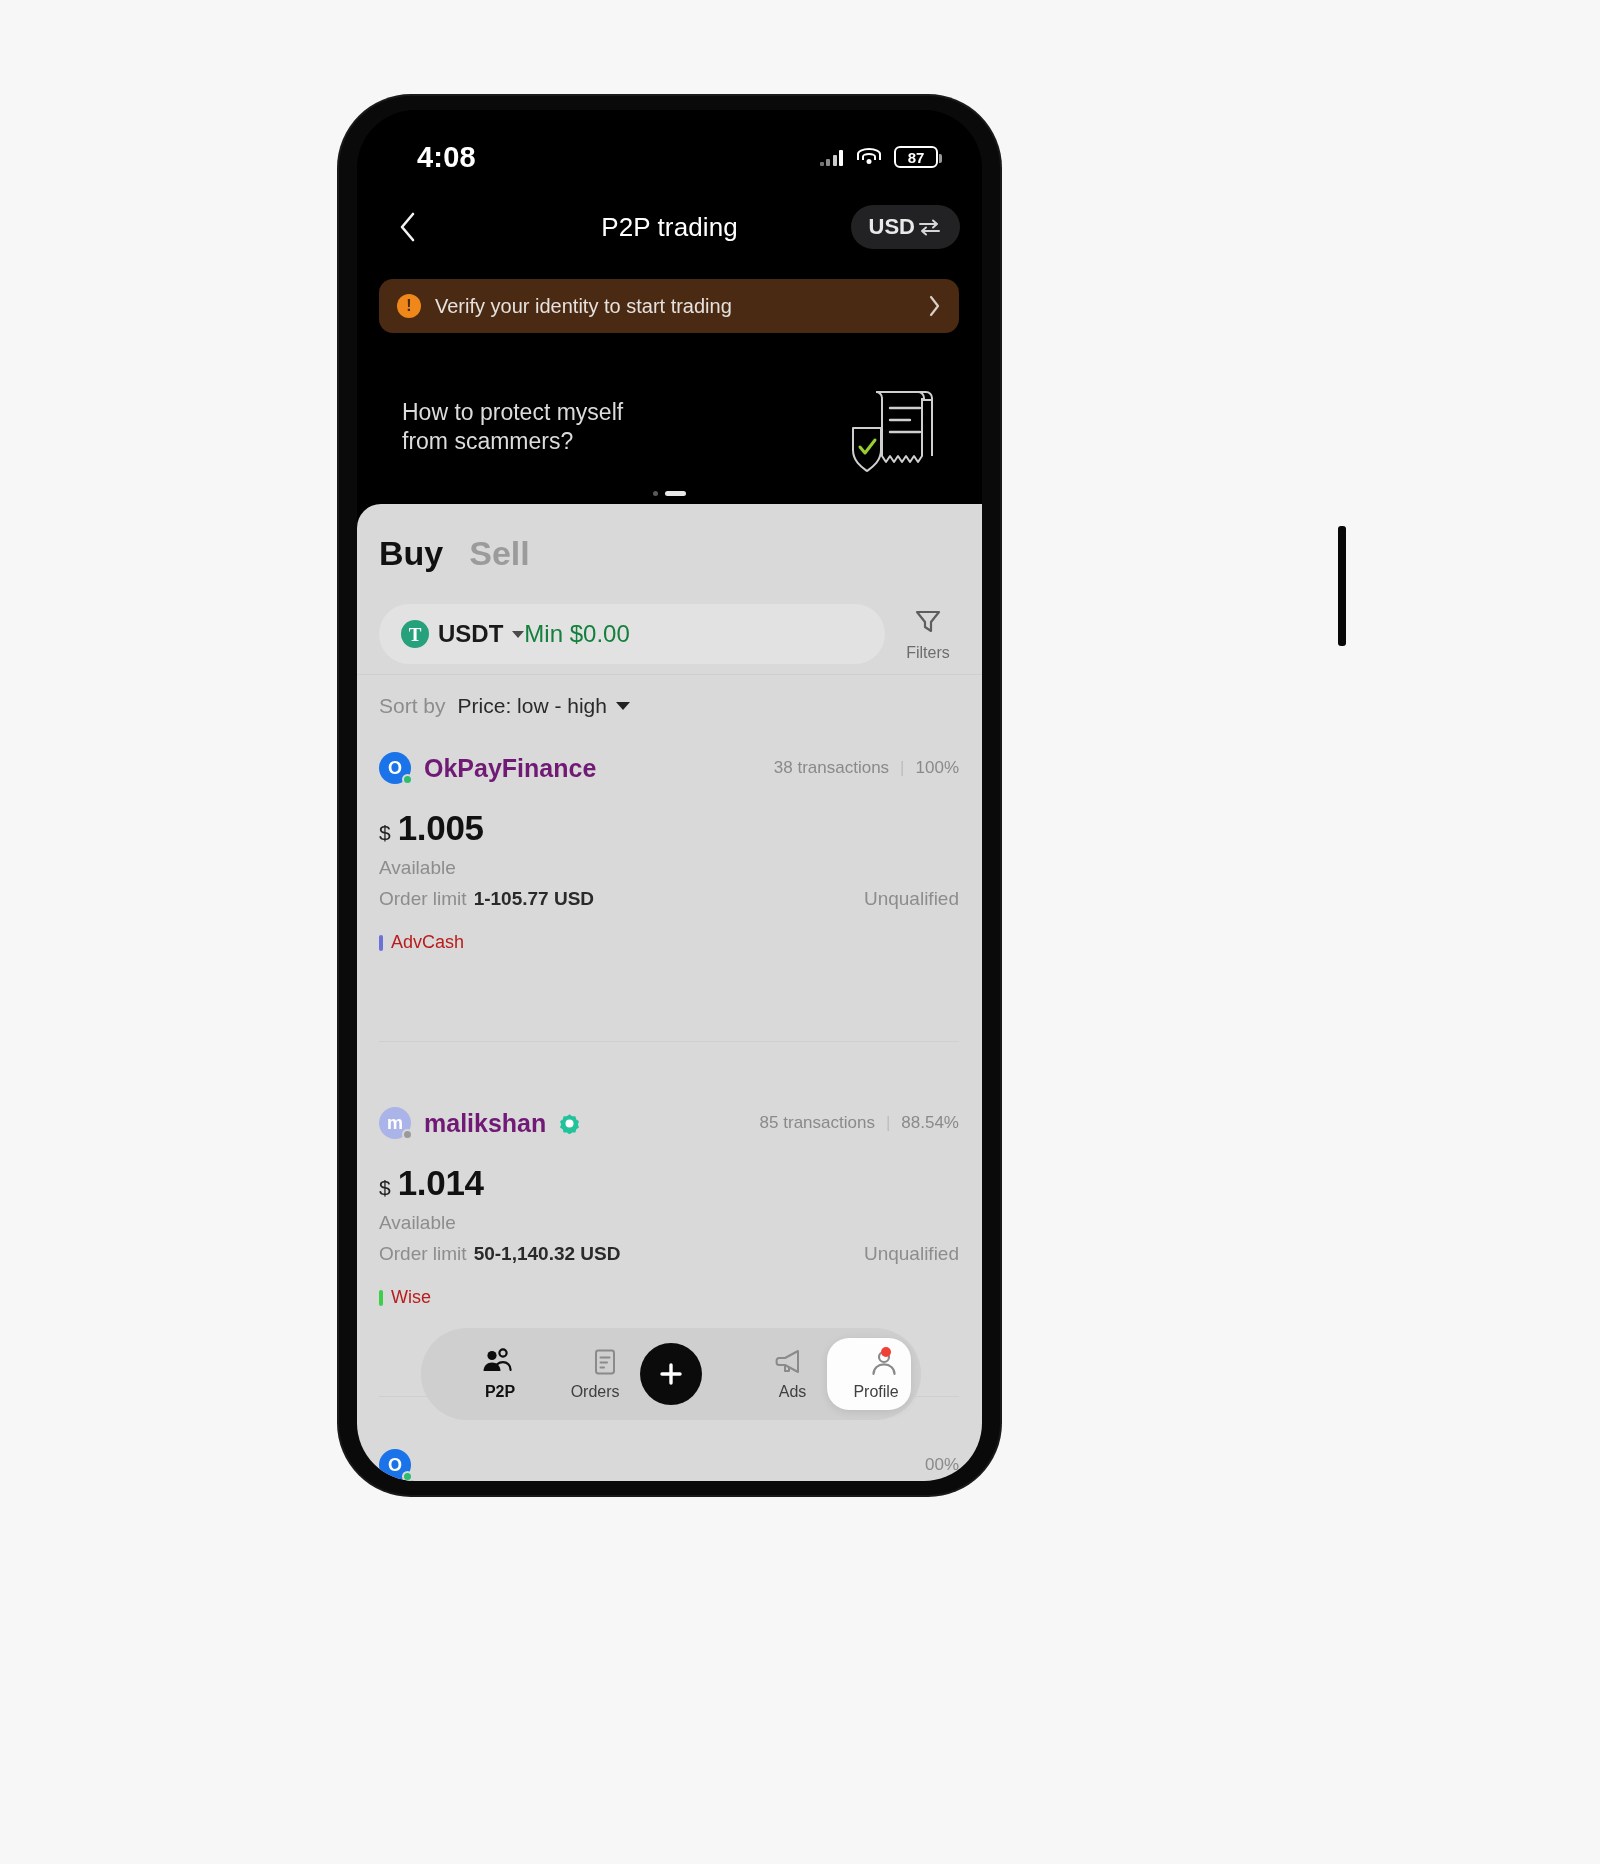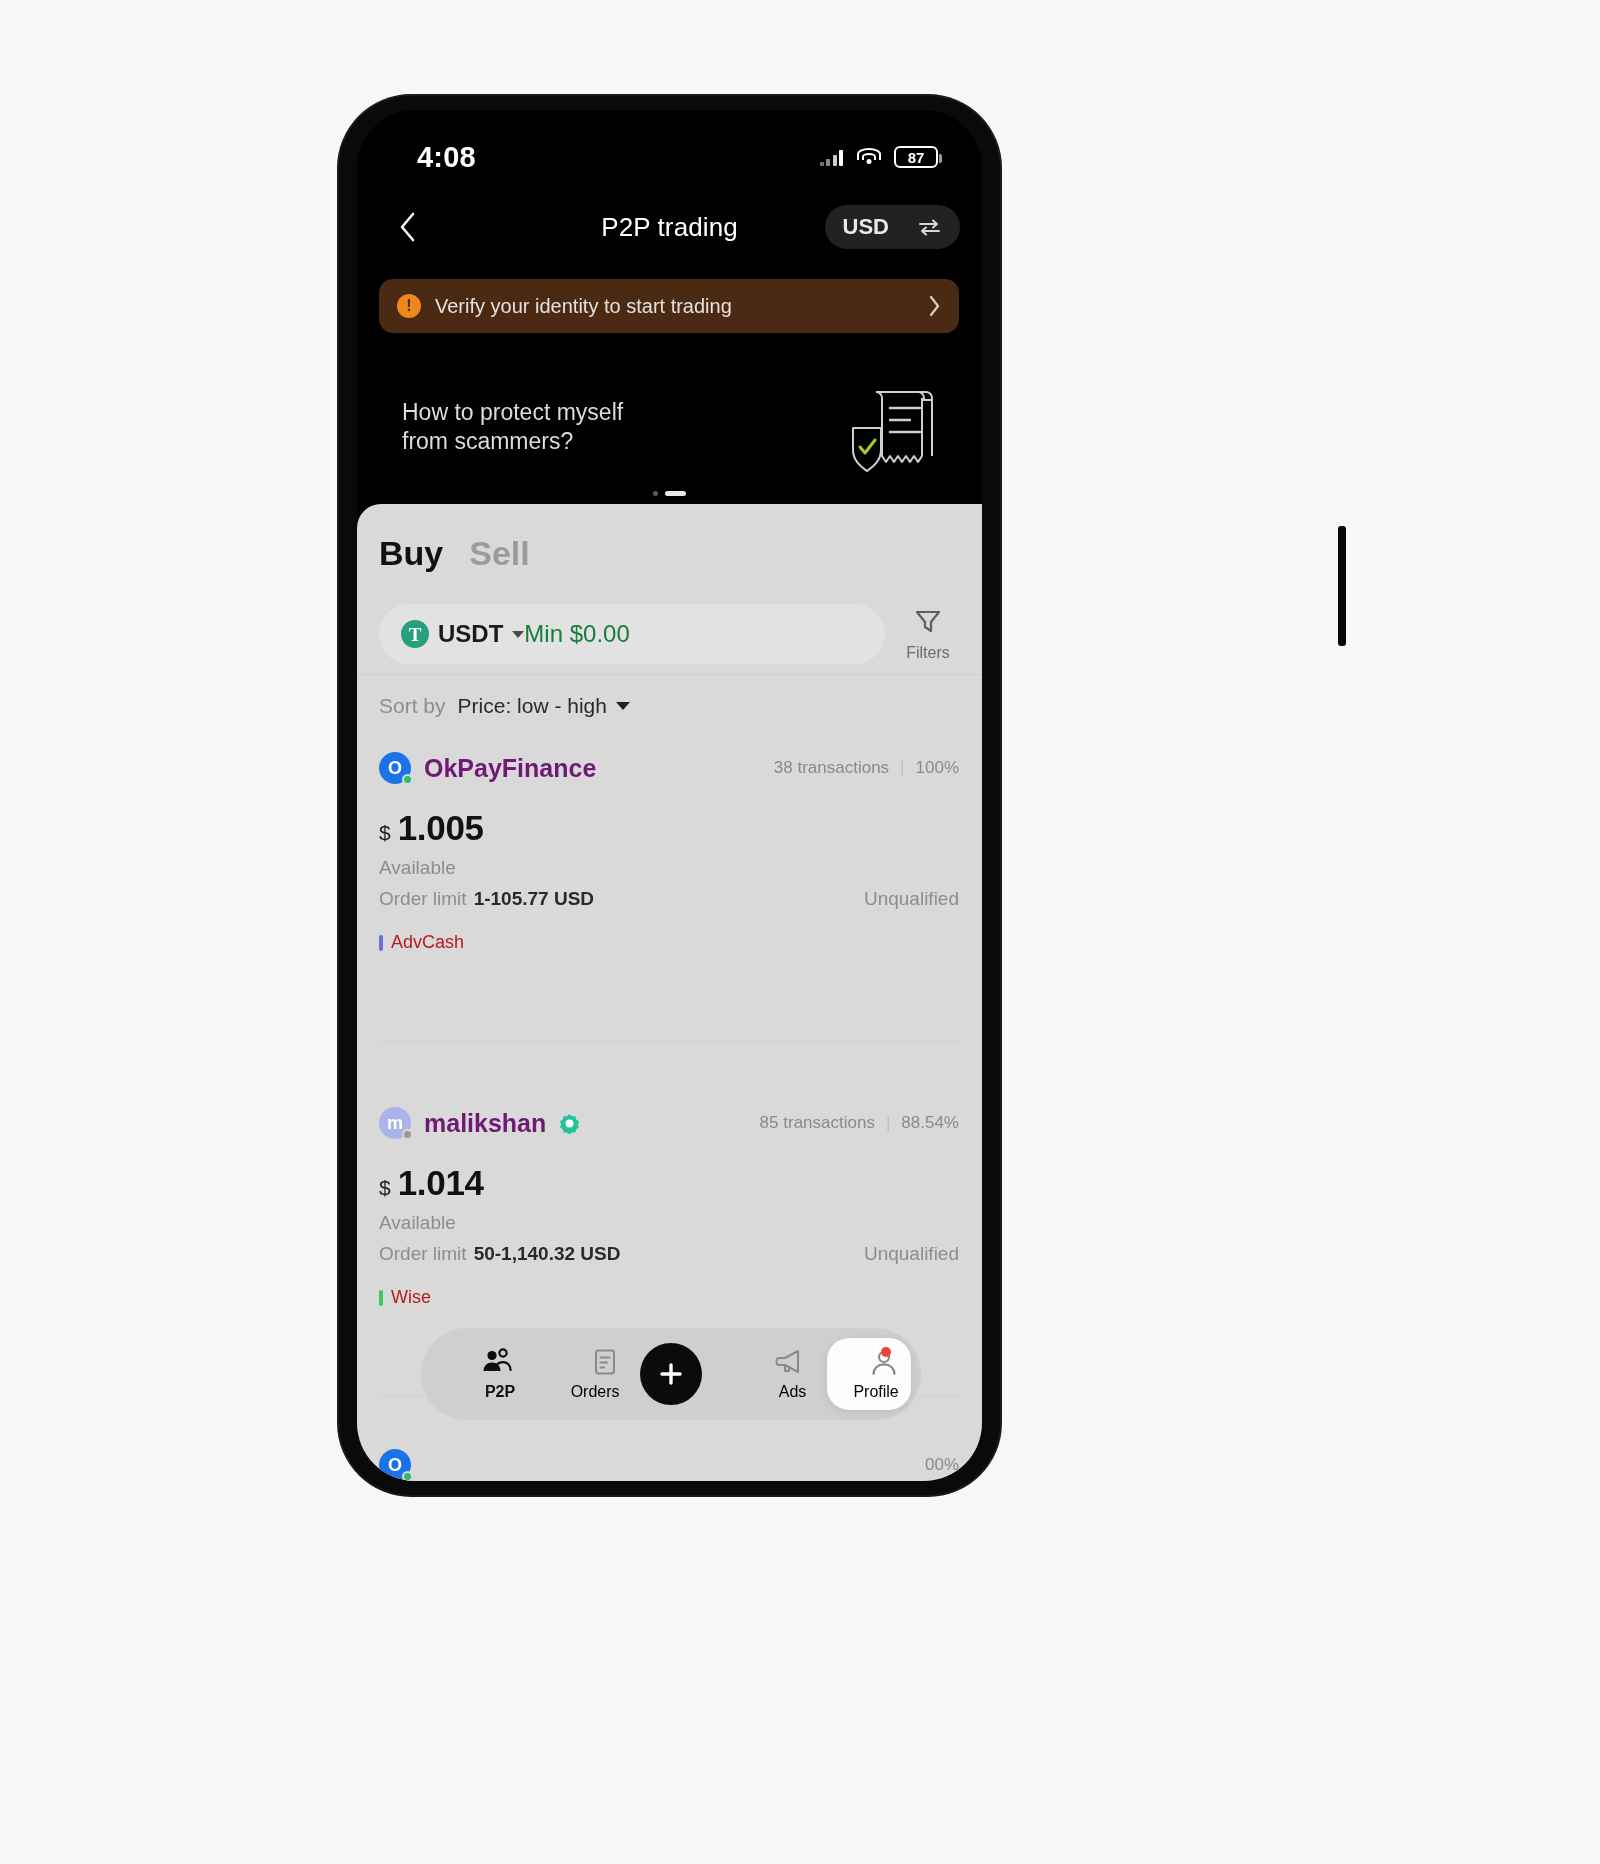--- a/index.html
+++ b/index.html
@@ -65,21 +65,21 @@
   
   .navbar {
     position:absolute; left:0; top:78px; width:625px; height:78px;
     display:flex; align-items:center; color:#fff;
   }
   .back-btn { position:absolute; left:28px; width:44px; height:44px;
     display:flex; align-items:center; justify-content:center; cursor:pointer; }
   .back-btn svg { display:block; }
   .nav-title { width:100%; text-align:center; font-size:26px; font-weight:500; letter-spacing:.1px; }
   .currency-pill {
-    position:absolute; right:22px; display:flex; align-items:center; gap:28px;
+    position:absolute; right:22px; display:flex; align-items:center; gap:2px;
     background:#222224; border-radius:22px; padding:9px 18px; cursor:pointer;
   }
   .currency-pill .cur-label { font-size:22px; font-weight:600; color:#e9e9e9; }
   .swap-icon { display:block; }
 
   
   .verify-banner {
     position:absolute; left:22px; top:169px; width:580px; height:54px;
     background:#4a2a13; border-radius:14px;
     display:flex; align-items:center; padding:0 18px; cursor:pointer;
@@ -173,21 +173,21 @@
 
   
   .bottomnav {
     position:absolute; left:64px; bottom:61px; width:500px; height:92px;
     background:rgba(206,206,206,.93); border-radius:46px;
     display:flex; align-items:center; justify-content:space-around;
     backdrop-filter:blur(6px);
   }
   .navitem { display:flex; flex-direction:column; align-items:flex-end; gap:6px;
     width:84px; cursor:pointer; position:relative; }
-  .navitem .nav-label { font-size:16px; color:#000000; }
+  .navitem .nav-label { font-size:16px; color:#404040; }
   .navitem.active .nav-label { color:#111; font-weight:600; }
   .fab { width:62px; height:62px; border-radius:50%; background:#0b0b0b;
     display:flex; align-items:center; justify-content:center; cursor:pointer; }
   .navitem.profile { background:#fdfdfd; border-radius:22px; padding:11px 12px 9px;
     width:84px; box-shadow:0 2px 8px rgba(0,0,0,.10); }
   .reddot { position:absolute; width:10px; height:10px; border-radius:50%;
     background:#ef4136; top:9px; right:20px; }
 </style>
 </head>
 <body>

